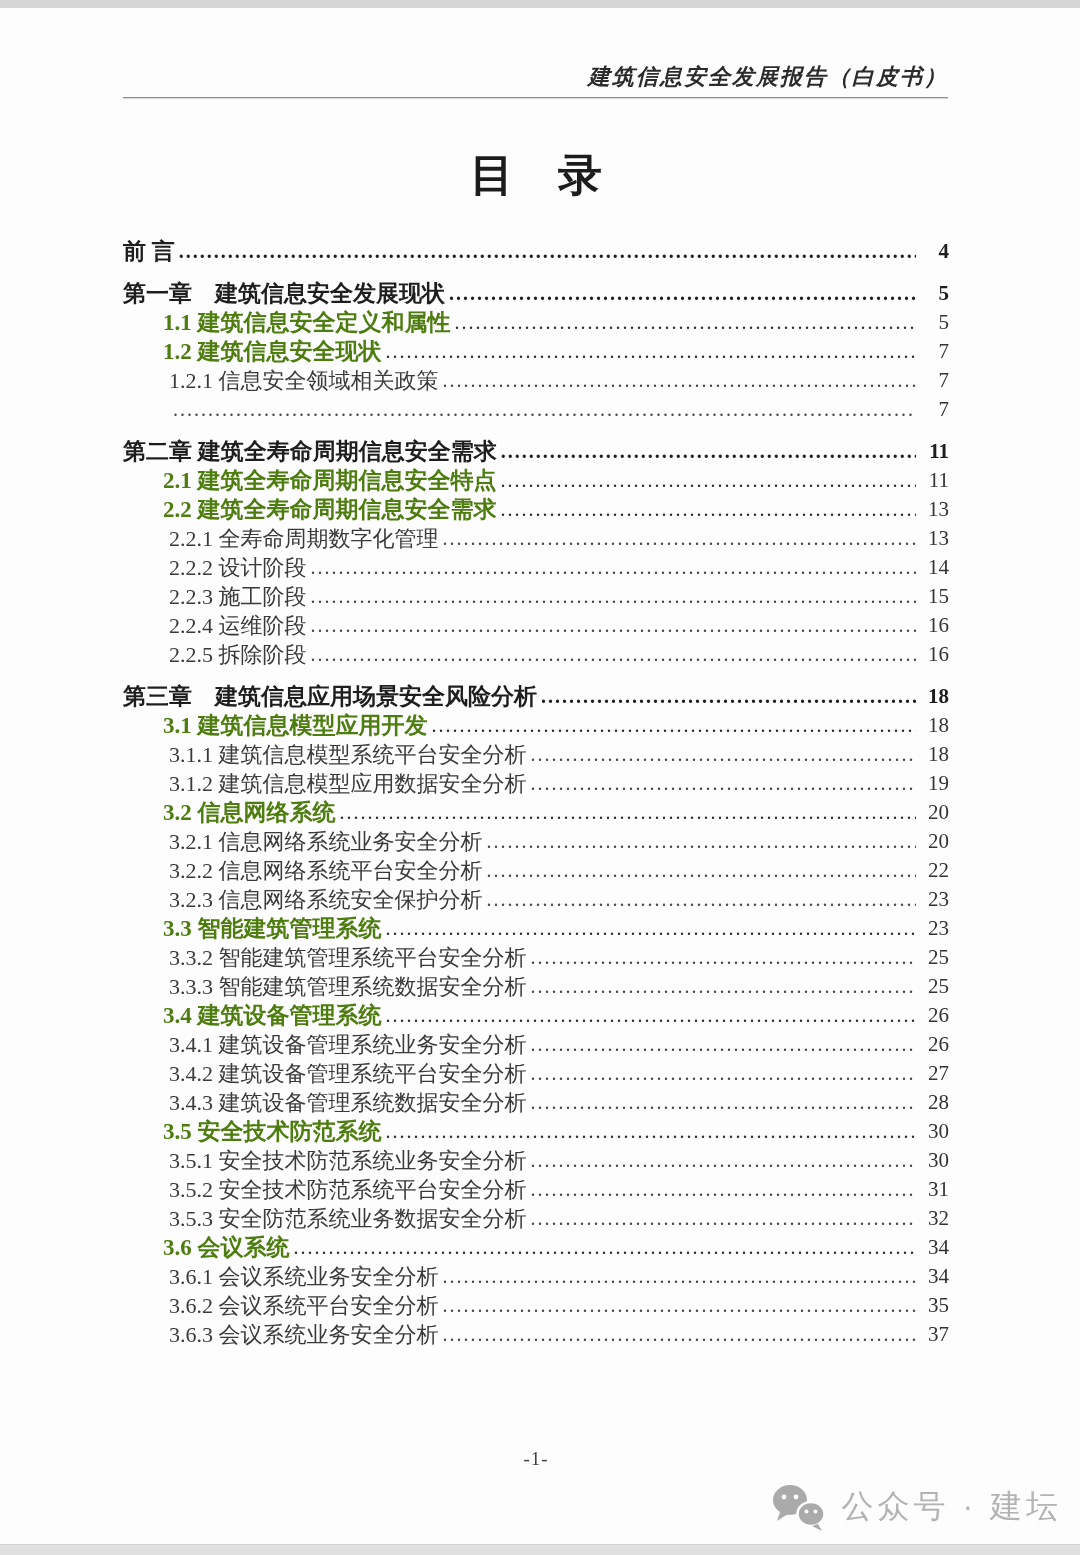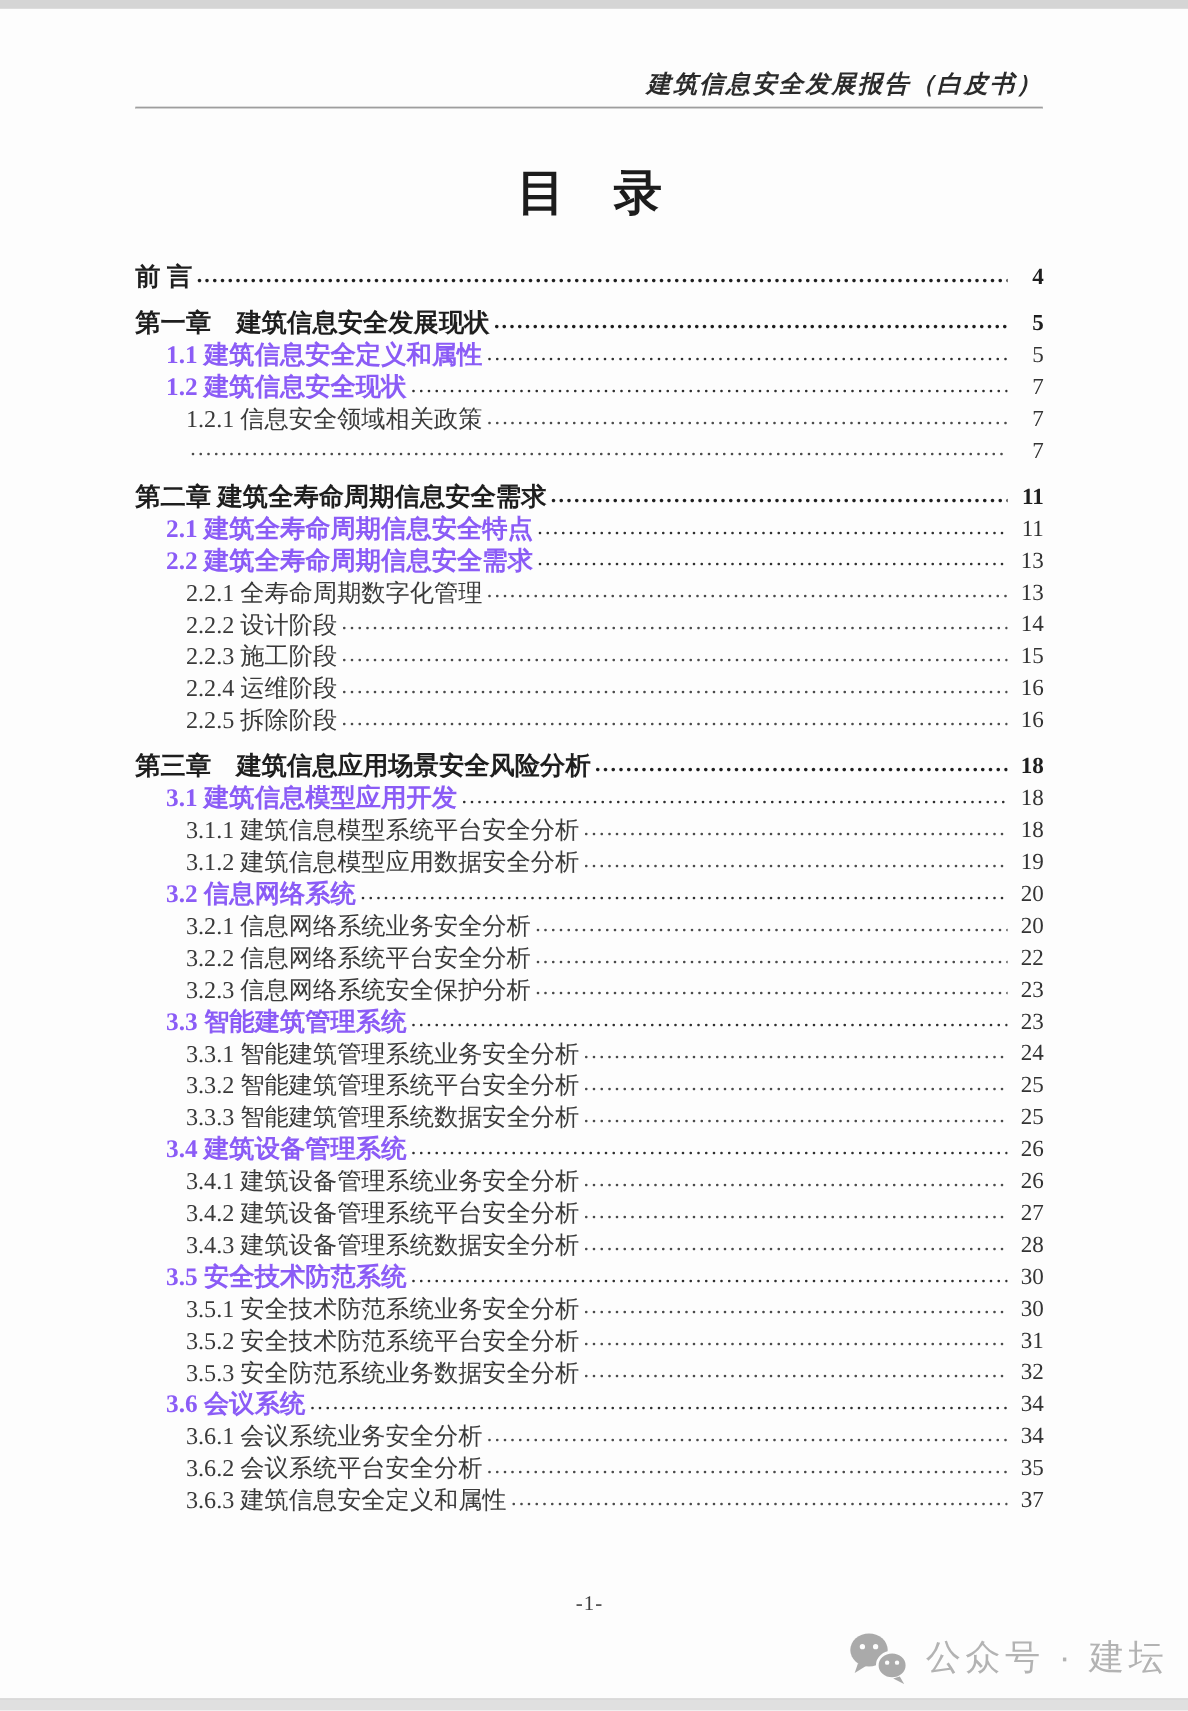--- a/index.html
+++ b/index.html
@@ -54,33 +54,33 @@
     white-space: pre;
   }
 
   .toc {
     position: absolute;
     top: 237px; left: 123px; width: 826px;
   }
 
   .toc-row {
     display: flex;
-    align-items: flex-end;
+    align-items: center;
     height: 29px;
     line-height: 29px;
     white-space: nowrap;
   }
   .toc-row.lvl0 { margin-top: 13px; }
   .toc-row.lvl0:first-child { margin-top: 0; }
 
   .toc-label { white-space: pre; flex: 0 0 auto; }
 
   .lvl0 .toc-label { font-size: 23px; font-weight: 700; color: #1e1e1e; }
   .lvl1 { padding-left: 28px; }
-  .lvl1 .toc-label { font-size: 23px; font-weight: 700; color: #8b5cf6; }
+  .lvl1 .toc-label { font-size: 23px; font-weight: 700; color: #4d7c0f; margin-left: 12px; }
   .lvl2 { padding-left: 46px; }
   .lvl2 .toc-label { font-size: 22px; font-weight: 400; color: #3a3a3a; }
 
   .leader {
     flex: 1 1 auto;
     overflow: hidden;
     white-space: nowrap;
     margin: 0 3px 0 4px;
     min-width: 20px;
   }
@@ -247,25 +247,20 @@
         <span class="toc-label">3.2.3 信息网络系统安全保护分析</span>
         <span class="leader"></span>
         <span class="toc-page">23</span>
       </div>
       <div class="toc-row lvl1">
         <span class="toc-label">3.3 智能建筑管理系统</span>
         <span class="leader"></span>
         <span class="toc-page">23</span>
       </div>
       <div class="toc-row lvl2">
-        <span class="toc-label">3.3.1 智能建筑管理系统业务安全分析</span>
-        <span class="leader"></span>
-        <span class="toc-page">24</span>
-      </div>
-      <div class="toc-row lvl2">
         <span class="toc-label">3.3.2 智能建筑管理系统平台安全分析</span>
         <span class="leader"></span>
         <span class="toc-page">25</span>
       </div>
       <div class="toc-row lvl2">
         <span class="toc-label">3.3.3 智能建筑管理系统数据安全分析</span>
         <span class="leader"></span>
         <span class="toc-page">25</span>
       </div>
       <div class="toc-row lvl1">
@@ -317,21 +312,21 @@
         <span class="toc-label">3.6.1 会议系统业务安全分析</span>
         <span class="leader"></span>
         <span class="toc-page">34</span>
       </div>
       <div class="toc-row lvl2">
         <span class="toc-label">3.6.2 会议系统平台安全分析</span>
         <span class="leader"></span>
         <span class="toc-page">35</span>
       </div>
       <div class="toc-row lvl2">
-        <span class="toc-label">3.6.3 建筑信息安全定义和属性</span>
+        <span class="toc-label">3.6.3 会议系统业务安全分析</span>
         <span class="leader"></span>
         <span class="toc-page">37</span>
       </div>
     </div>
 
   <div class="footer-pagenum">-1-</div>
 
   <div class="watermark">
     <span>
       <svg class="wechat-icon" width="62" height="48" viewBox="0 0 62 48">

